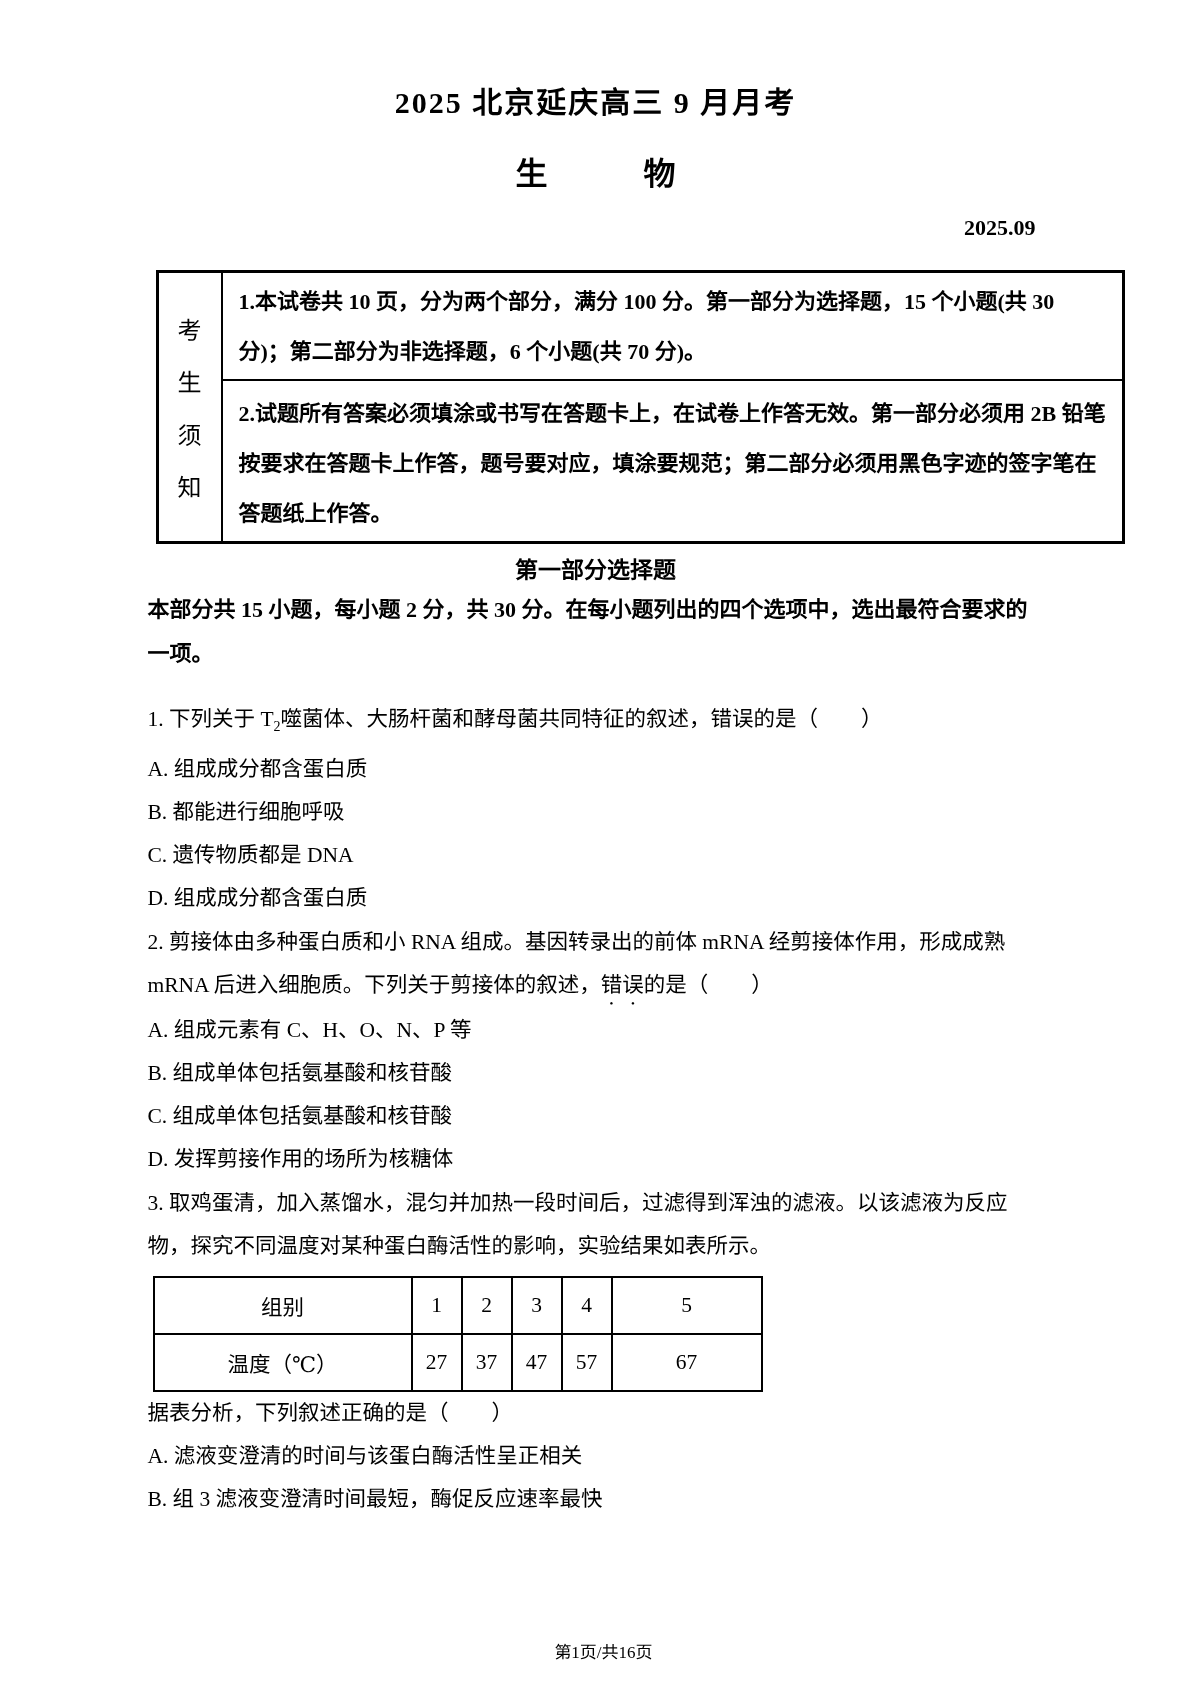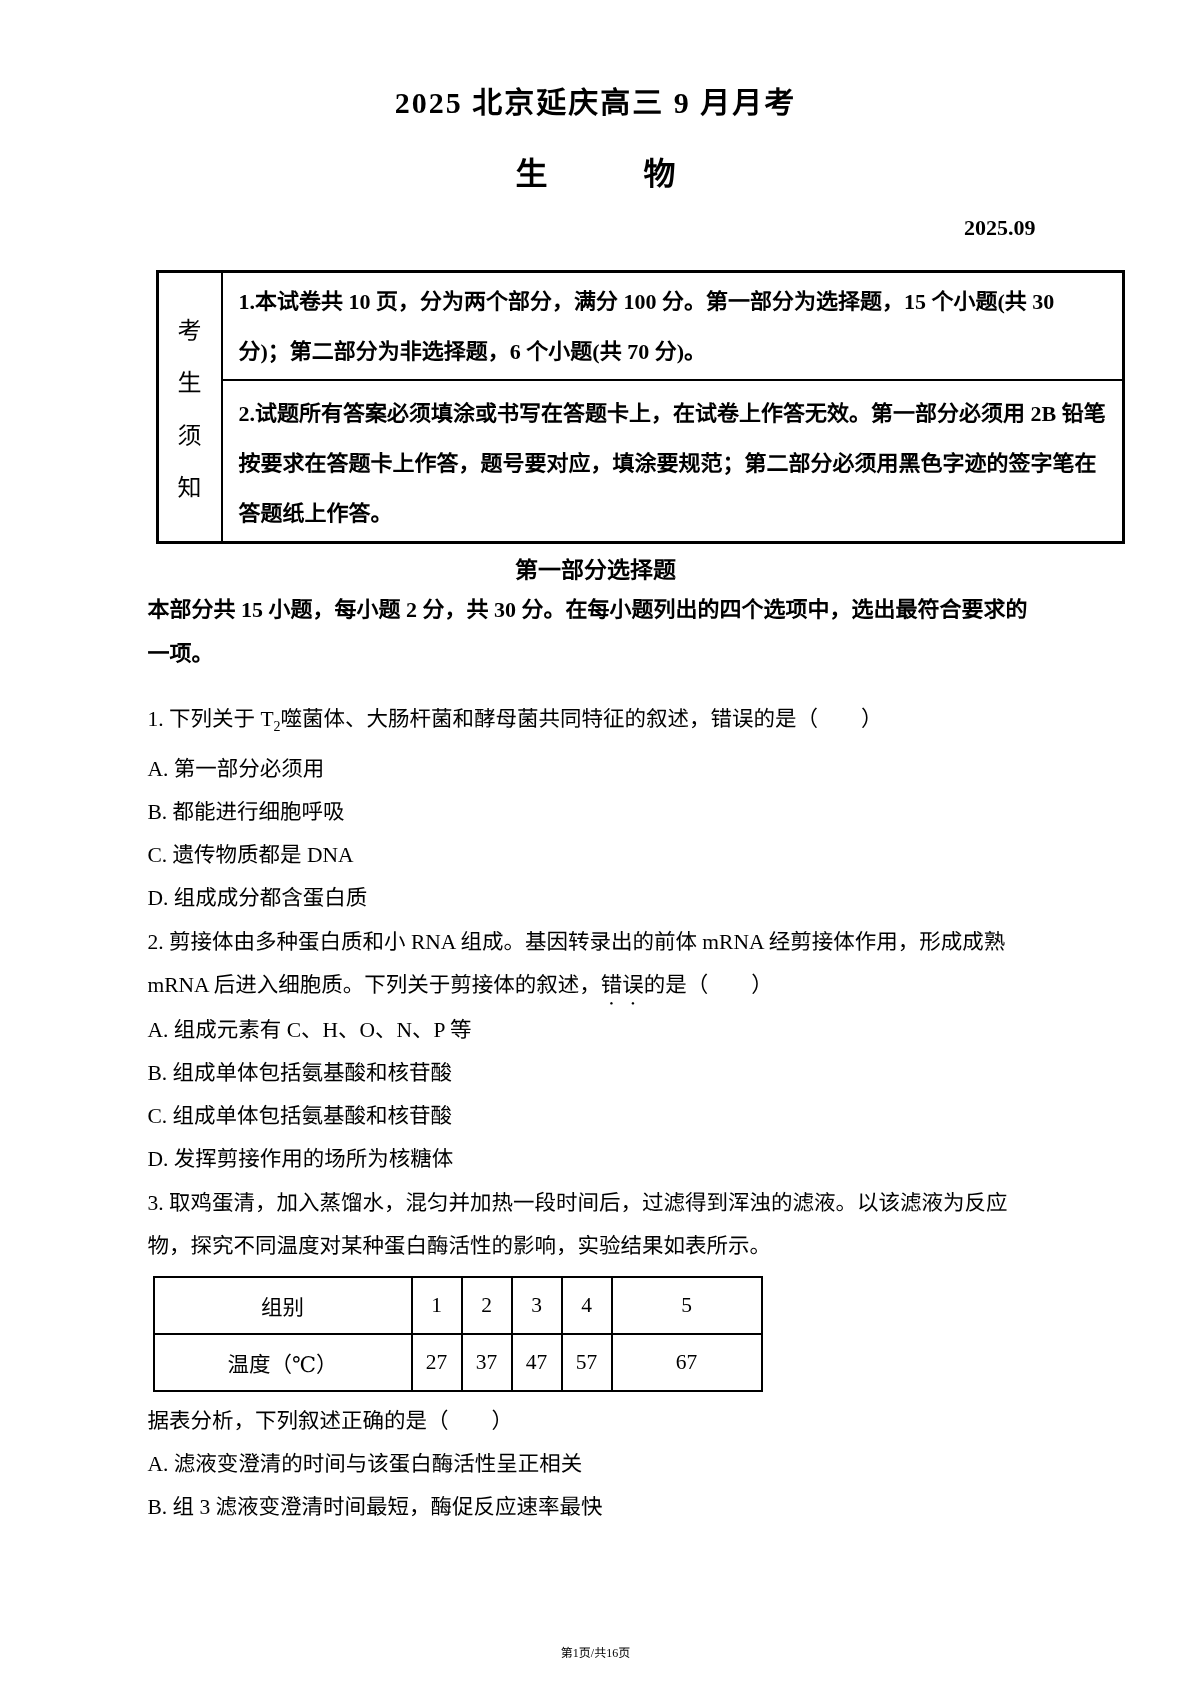--- a/index.html
+++ b/index.html
@@ -93,42 +93,42 @@
 
   .emph {
     -webkit-text-emphasis:filled dot #000;
     text-emphasis:filled dot #000;
     -webkit-text-emphasis-position:under left;
     text-emphasis-position:under left;
   }
 
   table.results-table {
     border-collapse:collapse;
-    margin:8px 0 8px 5px;
+    margin:8px 0 0 5px;
     table-layout:fixed;
     border-radius:20px;
   }
   table.results-table td {
     border:2px solid #000;
     height:55px;
     text-align:center;
     vertical-align:middle;
     font-size:21.5px;
     padding:0 4px;
   }
   td.col-label { width:248px; }
   td.col-narrow { width:40px; }
   td.col-wide  { width:140px; }
 
   .footer {
     position:absolute;
-    left:0; bottom:20px;
+    left:8px; bottom:20px;
     width:100%;
     text-align:center;
-    font-size:12px;
+    font-size:17px;
     line-height:22px;
   }
 </style>
 </head>
 <body>
 
 <div class="page">
   <div class="content">
 
     <div class="exam-title">2025 北京延庆高三 9 月月考</div>
@@ -150,21 +150,21 @@
       <div class="notice-main">
         <div class="notice-row first">1.本试卷共 10 页，分为两个部分，满分 100 分。第一部分为选择题，15 个小题(共 30 分)；第二部分为非选择题，6 个小题(共 70 分)。</div>
         <div class="notice-row second">2.试题所有答案必须填涂或书写在答题卡上，在试卷上作答无效。第一部分必须用 2B 铅笔按要求在答题卡上作答，题号要对应，填涂要规范；第二部分必须用黑色字迹的签字笔在答题纸上作答。</div>
       </div>
     </div>
 
     <div class="part-heading">第一部分选择题</div>
     <p class="part-intro">本部分共 15 小题，每小题 2 分，共 30 分。在每小题列出的四个选项中，选出最符合要求的一项。</p>
 
     <p class="bodyline q-stem"><span>1. 下列关于 T</span><sub class="t-sub">2</sub><span>噬菌体、大肠杆菌和酵母菌共同特征的叙述，错误的是（　　）</span></p>
-    <p class="bodyline">A. 第一部分必须用</p>
+    <p class="bodyline">A. 组成成分都含蛋白质</p>
     <p class="bodyline">B. 都能进行细胞呼吸</p>
     <p class="bodyline">C. 遗传物质都是 DNA</p>
     <p class="bodyline">D. 组成成分都含蛋白质</p>
 
     <p class="bodyline q-stem"><span>2. 剪接体由多种蛋白质和小 RNA 组成。基因转录出的前体 mRNA 经剪接体作用，形成成熟 mRNA 后进入细胞质。下列关于剪接体的叙述，</span><span class="emph">错误</span><span>的是（　　）</span></p>
     <p class="bodyline">A. 组成元素有 C、H、O、N、P 等</p>
     <p class="bodyline">B. 组成单体包括氨基酸和核苷酸</p>
     <p class="bodyline">C. 组成单体包括氨基酸和核苷酸</p>
     <p class="bodyline">D. 发挥剪接作用的场所为核糖体</p>
 

